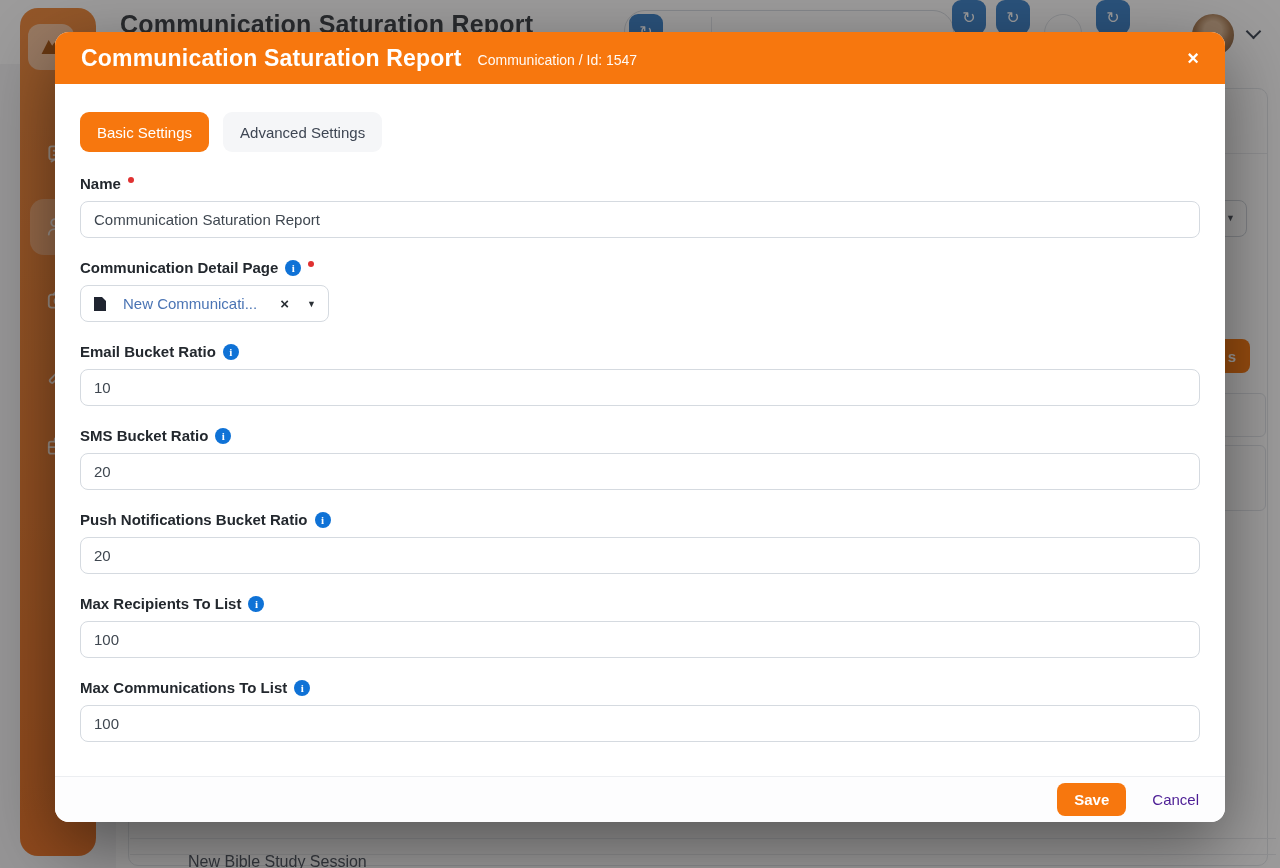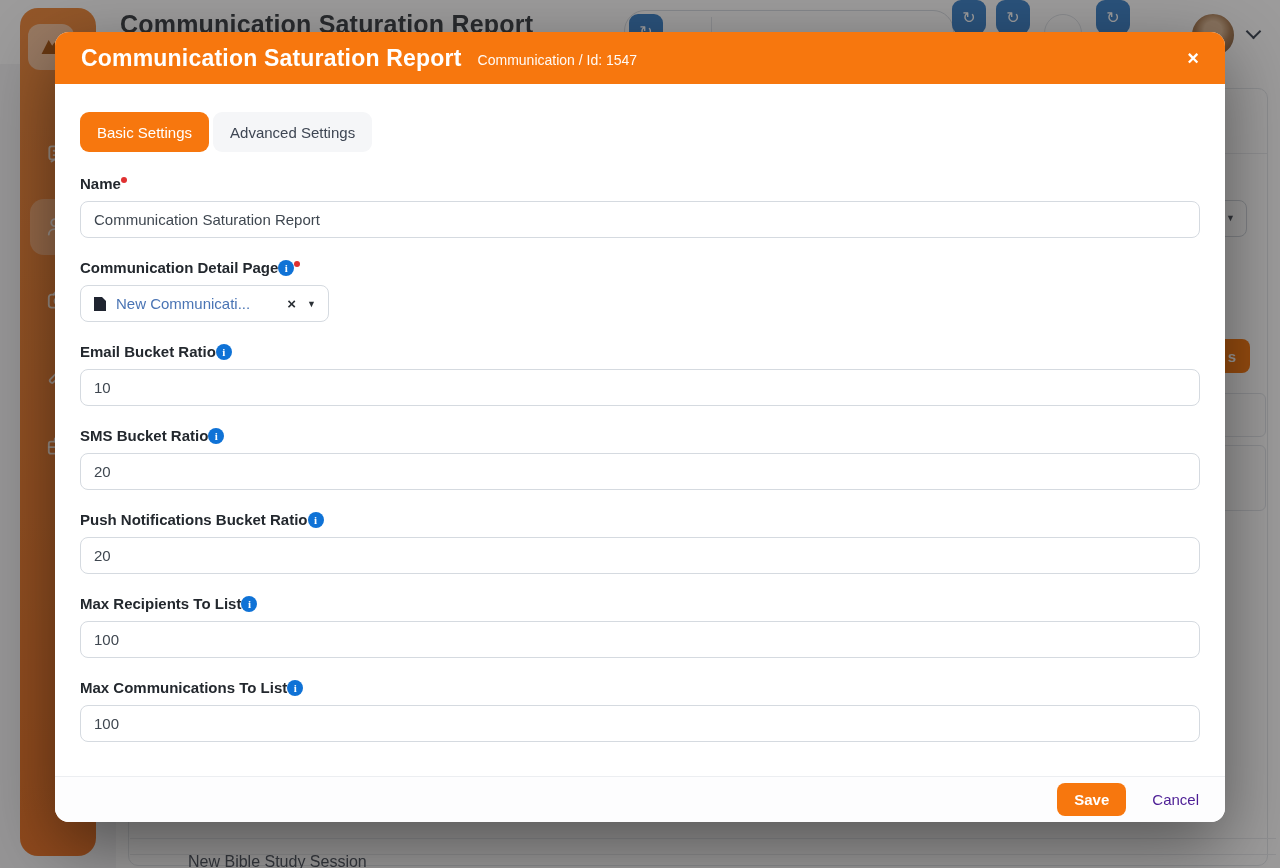--- a/index.html
+++ b/index.html
@@ -64,38 +64,38 @@
   .modal { position:absolute; left:55px; top:32px; width:1170px; height:790px; z-index:10;
            background:#fff; border-radius:14px; box-shadow:0 24px 70px rgba(0,0,0,.45);
            display:flex; flex-direction:column; overflow:hidden; }
   .modal-header { height:52px; background:#f7770e; display:flex; align-items:center; padding:0 26px; flex:0 0 auto; }
   .modal-title { color:#fff; font-size:23px; font-weight:700; letter-spacing:.2px; }
   .modal-subtitle { color:rgba(255,255,255,.96); font-size:14px; margin-left:16px; margin-top:3px; }
   .modal-close { margin-left:auto; color:#fff; font-size:20px; font-weight:700; cursor:pointer; line-height:1; }
 
   .modal-body { flex:1 1 auto; padding:28px 25px 0 25px; overflow:hidden; }
 
-  .tabs { display:flex; gap:4px; margin-bottom:23px; }
+  .tabs { display:flex; gap:14px; margin-bottom:23px; }
   .tab { height:40px; padding:0 17px; border-radius:9px; font-size:15px; display:flex; align-items:center; cursor:pointer; }
   .tab.active { background:#f7770e; color:#fff; }
   .tab.inactive { background:#f5f6f8; color:#3e4653; }
 
   .form-group { margin-bottom:21px; }
-  .field-label { display:flex; align-items:center; margin-bottom:9px;
+  .field-label { display:flex; align-items:center; gap:7px; margin-bottom:9px;
                  font-size:15px; font-weight:700; color:#23282e; }
   .req-dot { width:6px; height:6px; border-radius:50%; background:#e03131; margin-top:-7px; }
   .info-icon { width:16px; height:16px; border-radius:50%; background:#0f72d6; color:#fff;
                font-size:11px; font-weight:700; font-family:"Liberation Serif", serif;
                display:inline-flex; align-items:center; justify-content:center; cursor:pointer; }
   .text-input { width:1120px; height:37px; border:1px solid #d5dae0; border-radius:8px;
                 padding:0 13px; font-size:15px; color:#3f4750; background:#fff; outline:none;
                 font-family:"Liberation Sans", sans-serif; }
 
   .picker { width:249px; height:37px; border:1px solid #d5dae0; border-radius:8px; background:#fff;
-            display:flex; align-items:center; padding:0 12px; gap:9px; cursor:pointer; }
+            display:flex; align-items:center; padding:0 12px; gap:16px; cursor:pointer; }
   .picker-text { color:#4a74b4; font-size:15px; flex:1; white-space:nowrap; overflow:hidden; }
   .picker-clear { color:#2b3036; font-size:15px; font-weight:700; cursor:pointer; }
   .picker-caret { color:#2b3036; font-size:9px; margin-left:2px; cursor:pointer; }
 
   .modal-footer { flex:0 0 auto; height:46px; background:#fdfdfe; border-top:1px solid #eceef1;
                   display:flex; align-items:center; justify-content:flex-end; gap:26px; padding-right:26px; }
   .save-btn { background:#f7770e; color:#fff; border:none; border-radius:8px; height:33px; padding:0 17px;
               font-size:15px; font-weight:700; cursor:pointer; font-family:"Liberation Sans", sans-serif; }
   .cancel-link { color:#4c1d95; font-size:15px; cursor:pointer; }
 </style>

